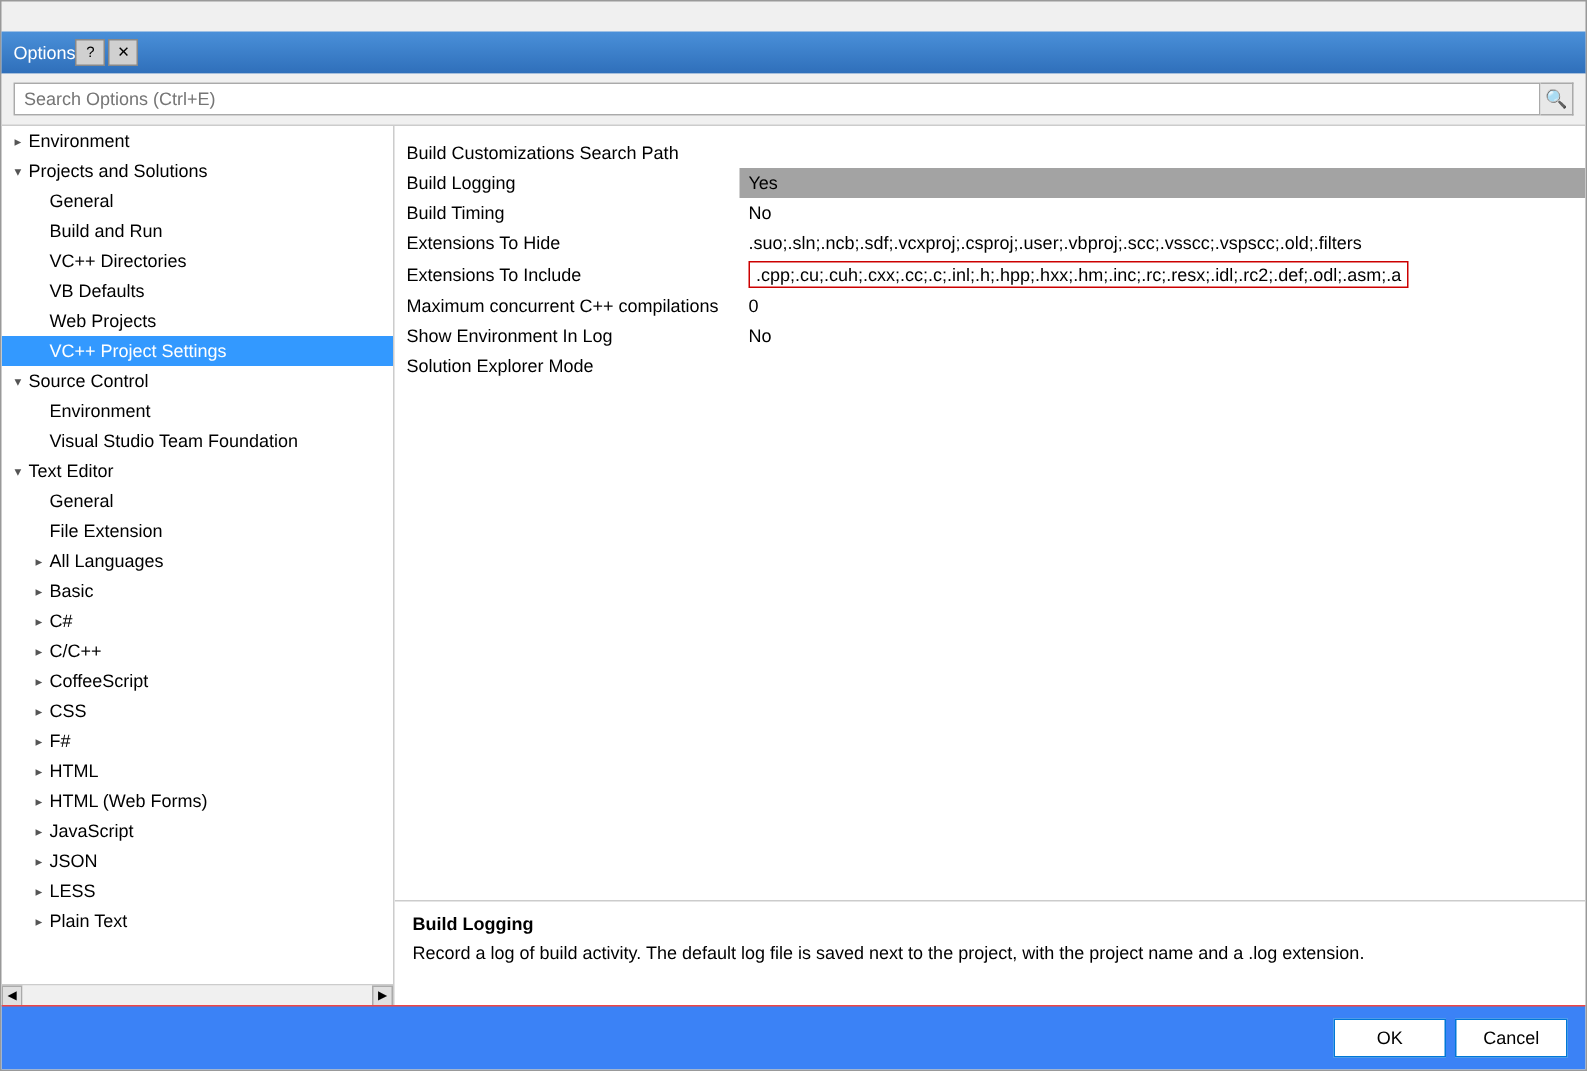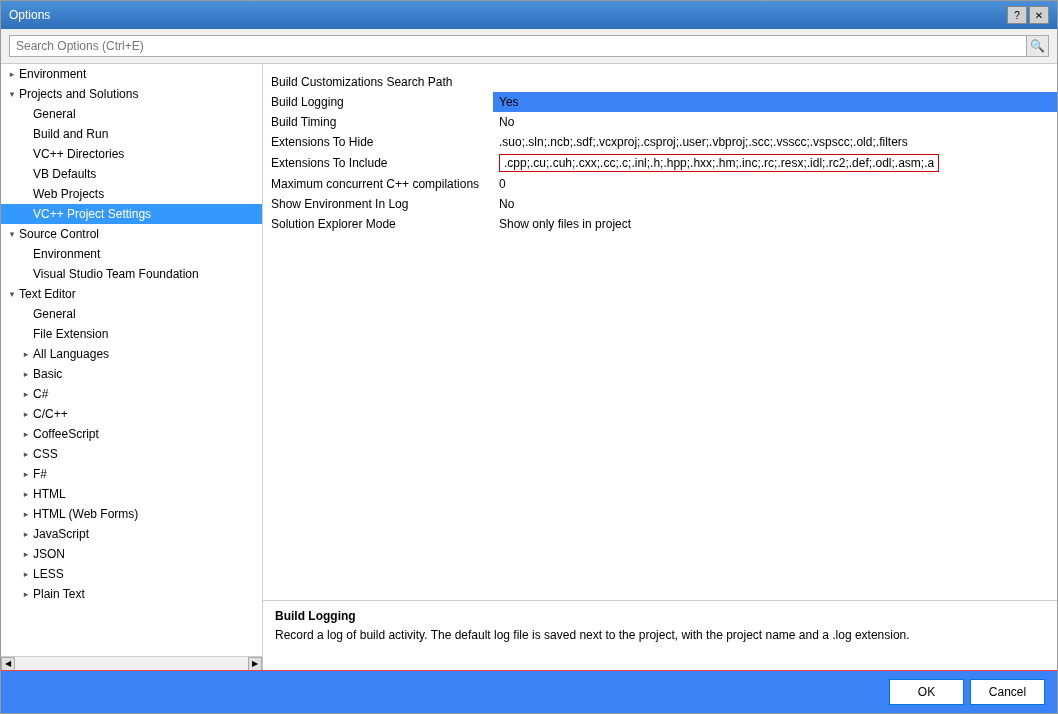--- a/index.html
+++ b/index.html
@@ -20,23 +20,24 @@
       display: flex;
       flex-direction: column;
       box-shadow: 2px 2px 8px rgba(0,0,0,0.4);
     }
     .title-bar {
       background: linear-gradient(to bottom, #4a90d9, #2f6fba);
       color: white;
       padding: 4px 8px;
       display: flex;
       align-items: center;
-      justify-content: space-between;
+      justify-content: flex-start;
       height: 28px;
       flex-shrink: 0;
+      margin-top: 20px;
     }
     .title-bar-text {
       font-size: 12px;
       font-weight: normal;
     }
     .title-bar-buttons {
       display: flex;
       gap: 2px;
     }
     .title-btn {
@@ -200,21 +201,21 @@
     .prop-value {
       flex: 1;
       padding: 2px 6px;
       font-size: 12px;
       color: #000;
       display: flex;
       align-items: center;
     }
 
     .prop-value.highlighted {
-      background: #3b82f6;
+      background: #a3a3a3;
     }
 
     .extensions-include-value {
       border: 1px solid #cc0000;
       padding: 1px 4px;
     }
 
     .description-panel {
       border-top: 1px solid #ccc;
       padding: 8px 12px;
@@ -425,21 +426,20 @@
             <div class="prop-row">
               <div class="prop-name">Maximum concurrent C++ compilations</div>
               <div class="prop-value">0</div>
             </div>
             <div class="prop-row">
               <div class="prop-name">Show Environment In Log</div>
               <div class="prop-value">No</div>
             </div>
             <div class="prop-row">
               <div class="prop-name">Solution Explorer Mode</div>
-              <div class="prop-value">Show only files in project</div>
             </div>
           </div>
 
         <div class="description-panel">
           <div class="desc-title">Build Logging</div>
           <div class="desc-text">Record a log of build activity. The default log file is saved next to the project, with the project name and a .log extension.</div>
         </div>
       </div>
     </div>
 

